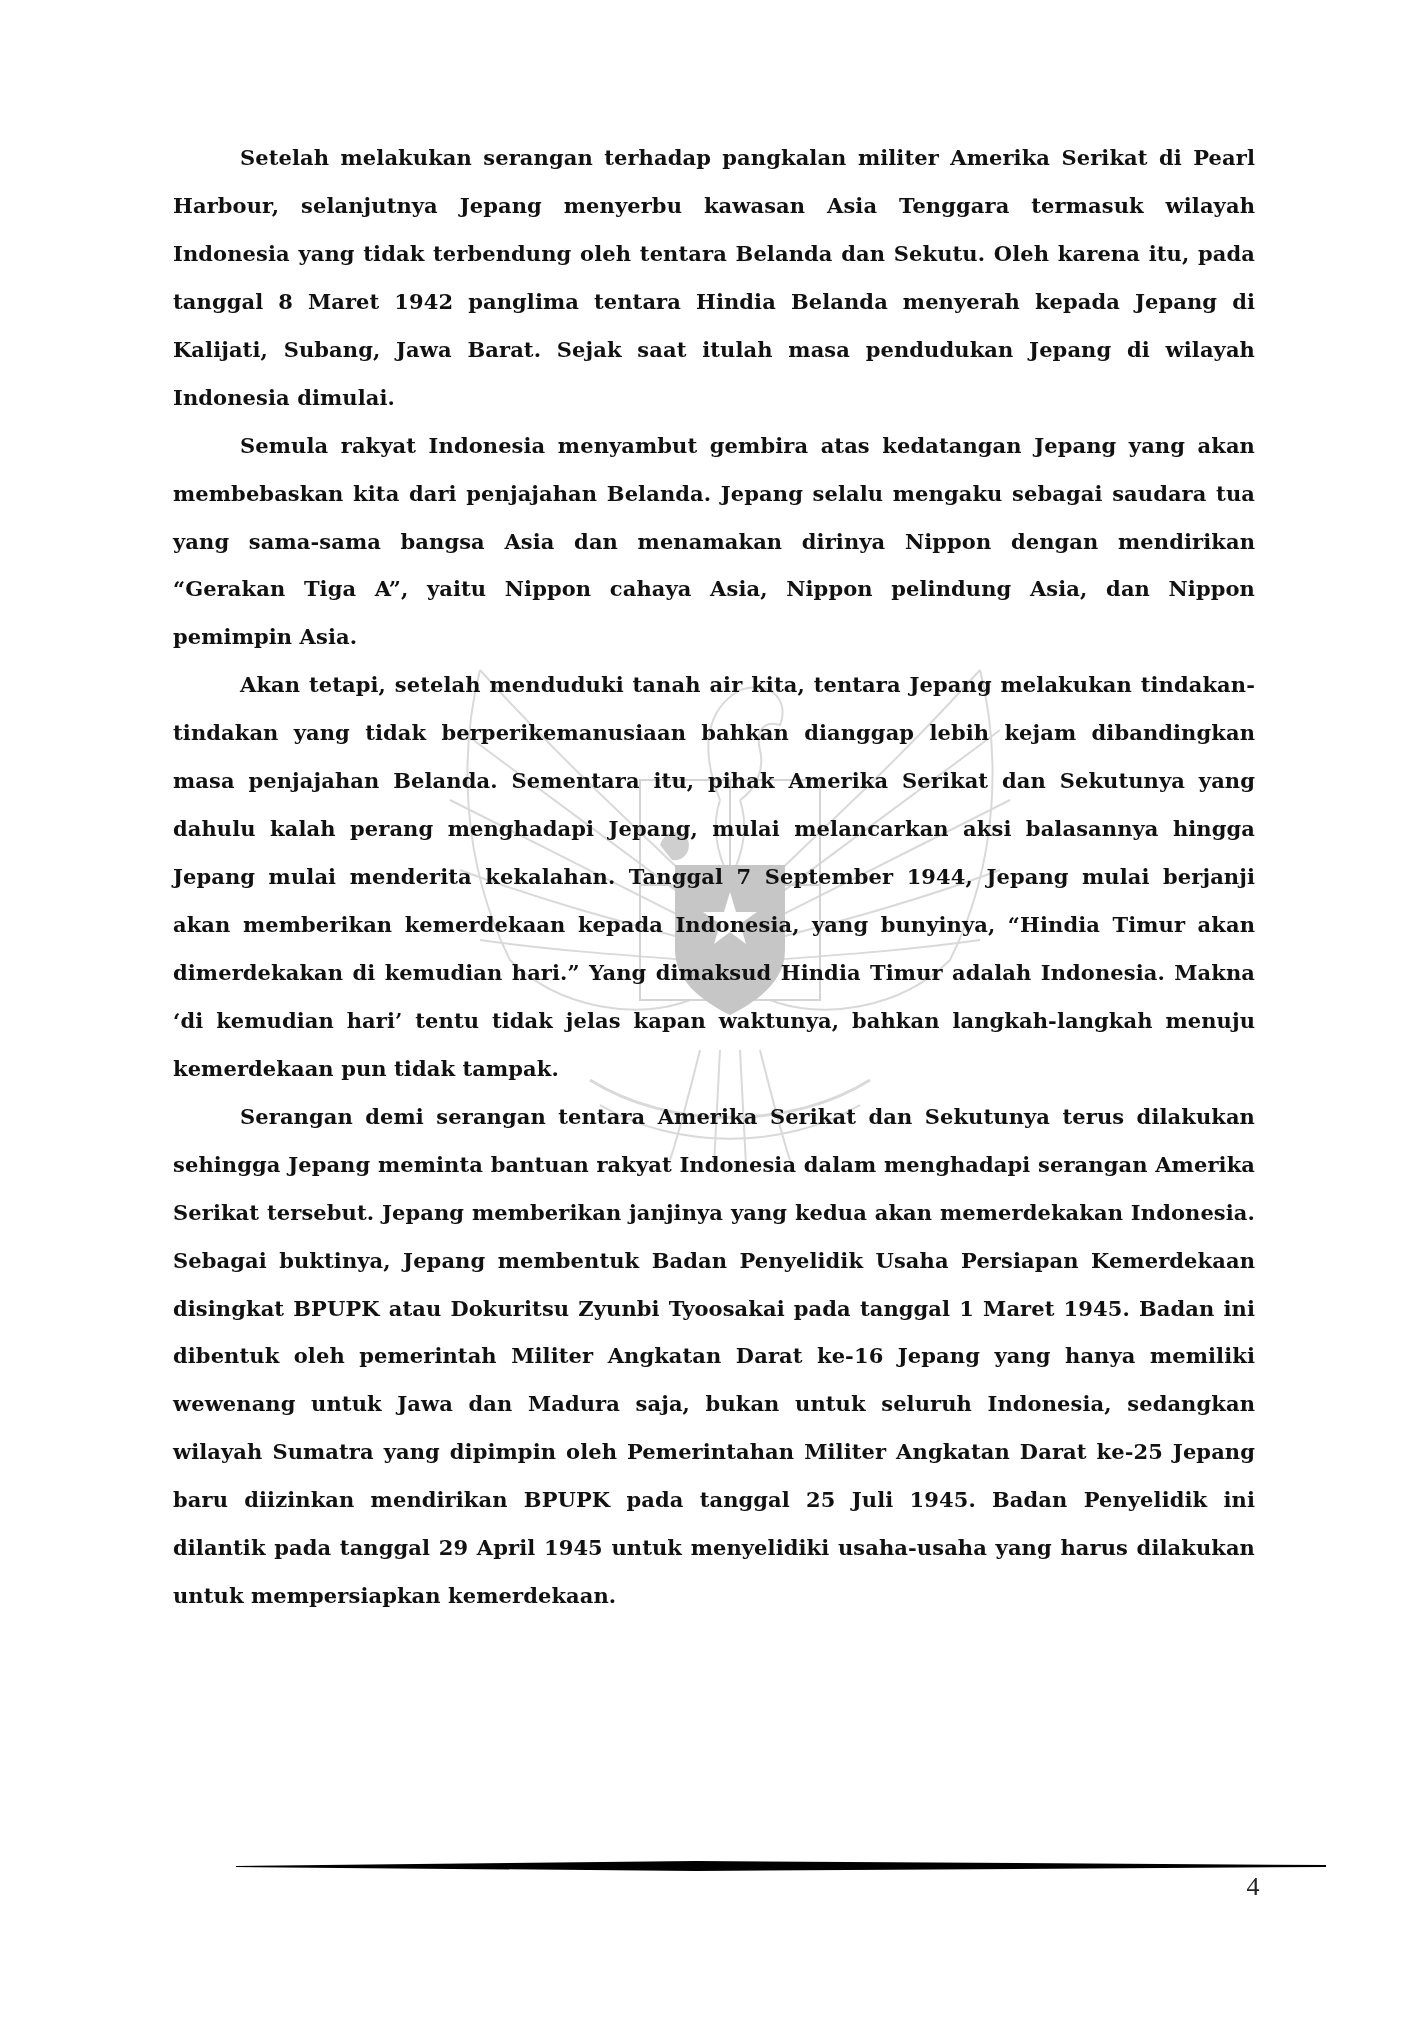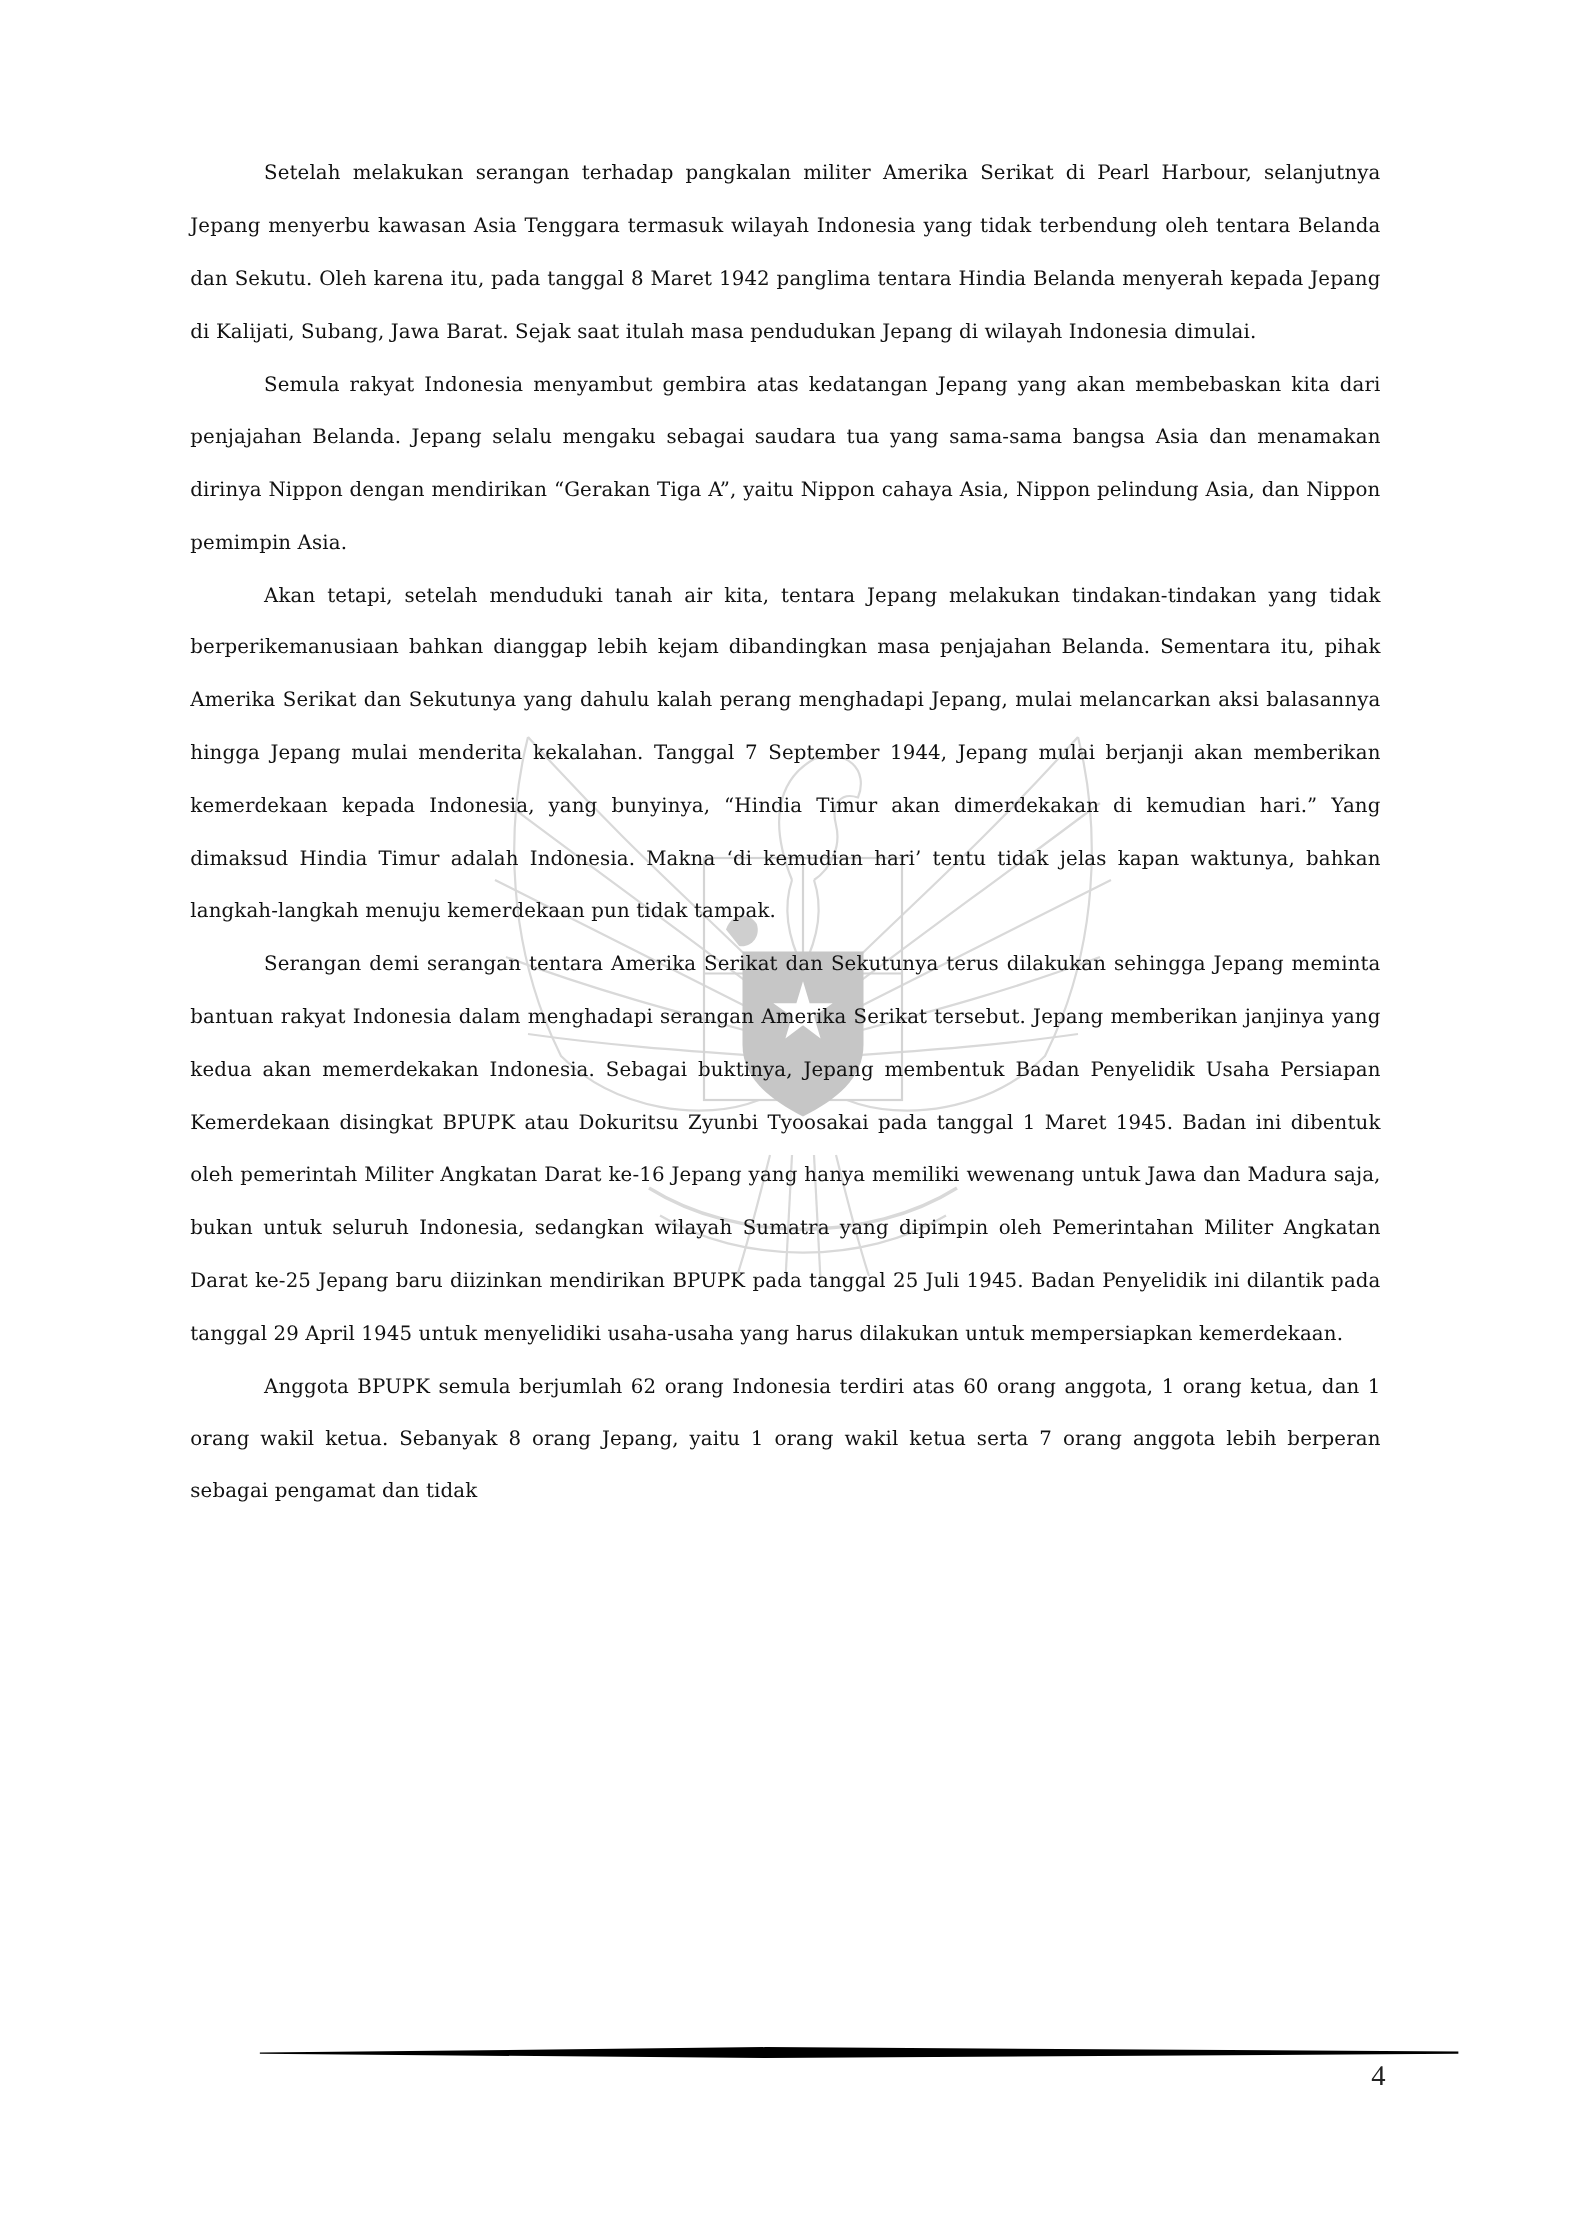--- a/index.html
+++ b/index.html
@@ -25,26 +25,27 @@
     }
     .page-body {
       position: absolute;
       left: 173px;
       top: 134px;
       width: 1082px;
       z-index: 1;
     }
     .para {
       margin: 0;
-      font-size: 18px;
+      font-size: 21px;
       line-height: 47.94px;
       text-align: justify;
       text-indent: 67px;
       letter-spacing: 0.1px;
       word-spacing: 0px;
+      font-weight: bold;
     }
     .footer-rule {
       position: absolute;
       left: 236px;
       top: 1860px;
       width: 1090px;
       height: 12px;
       z-index: 1;
     }
     .page-number {
@@ -101,20 +102,19 @@
     <polygon points="310,262 316,282 337,282 320,294 326,314 310,302 294,314 300,294 283,282 304,282" fill="#ffffff"></polygon>
     <path d="M240 215 C245 200 260 198 268 210 C272 222 262 232 252 230 Z" fill="#cfcfcf"></path>
   </g>
 </svg>
 
 <main class="page-body">
   <p class="para">Setelah melakukan serangan terhadap pangkalan militer Amerika Serikat di Pearl Harbour, selanjutnya Jepang menyerbu kawasan Asia Tenggara termasuk wilayah Indonesia yang tidak terbendung oleh tentara Belanda dan Sekutu. Oleh karena itu, pada tanggal 8 Maret 1942 panglima tentara Hindia Belanda menyerah kepada Jepang di Kalijati, Subang, Jawa Barat. Sejak saat itulah masa pendudukan Jepang di wilayah Indonesia dimulai.</p>
   <p class="para">Semula rakyat Indonesia menyambut gembira atas kedatangan Jepang yang akan membebaskan kita dari penjajahan Belanda. Jepang selalu mengaku sebagai saudara tua yang sama-sama bangsa Asia dan menamakan dirinya Nippon dengan mendirikan “Gerakan Tiga A”, yaitu Nippon cahaya Asia, Nippon pelindung Asia, dan Nippon pemimpin Asia.</p>
   <p class="para">Akan tetapi, setelah menduduki tanah air kita, tentara Jepang melakukan tindakan-tindakan yang tidak berperikemanusiaan bahkan dianggap lebih kejam dibandingkan masa penjajahan Belanda. Sementara itu, pihak Amerika Serikat dan Sekutunya yang dahulu kalah perang menghadapi Jepang, mulai melancarkan aksi balasannya hingga Jepang mulai menderita kekalahan. Tanggal 7 September 1944, Jepang mulai berjanji akan memberikan kemerdekaan kepada Indonesia, yang bunyinya, “Hindia Timur akan dimerdekakan di kemudian hari.” Yang dimaksud Hindia Timur adalah Indonesia. Makna ‘di kemudian hari’ tentu tidak jelas kapan waktunya, bahkan langkah-langkah menuju kemerdekaan pun tidak tampak.</p>
   <p class="para">Serangan demi serangan tentara Amerika Serikat dan Sekutunya terus dilakukan sehingga Jepang meminta bantuan rakyat Indonesia dalam menghadapi serangan Amerika Serikat tersebut. Jepang memberikan janjinya yang kedua akan memerdekakan Indonesia. Sebagai buktinya, Jepang membentuk Badan Penyelidik Usaha Persiapan Kemerdekaan disingkat BPUPK atau Dokuritsu Zyunbi Tyoosakai pada tanggal 1 Maret 1945. Badan ini dibentuk oleh pemerintah Militer Angkatan Darat ke-16 Jepang yang hanya memiliki wewenang untuk Jawa dan Madura saja, bukan untuk seluruh Indonesia, sedangkan wilayah Sumatra yang dipimpin oleh Pemerintahan Militer Angkatan Darat ke-25 Jepang baru diizinkan mendirikan BPUPK pada tanggal 25 Juli 1945. Badan Penyelidik ini dilantik pada tanggal 29 April 1945 untuk menyelidiki usaha-usaha yang harus dilakukan untuk mempersiapkan kemerdekaan.</p>
-  <p class="para">Anggota BPUPK semula berjumlah 62 orang Indonesia terdiri atas 60 orang anggota, 1 orang ketua, dan 1 orang wakil ketua. Sebanyak 8 orang Jepang, yaitu 1 orang wakil ketua serta 7 orang anggota lebih berperan sebagai pengamat dan tidak</p>
 </main>
 
 <svg class="footer-rule" viewBox="0 0 1090 12" preserveAspectRatio="none" xmlns="http://www.w3.org/2000/svg">
   <polygon points="0,6 460,1 1090,5 1090,7 460,11 0,7" fill="#000000"></polygon>
 </svg>
 
 <div class="page-number">4</div>
 
 </body></html>

